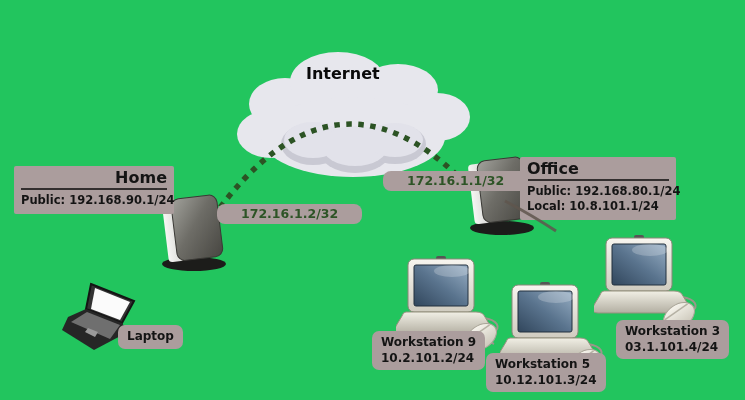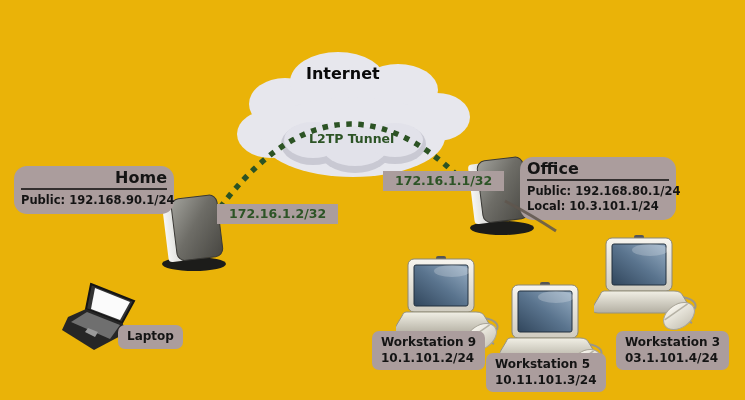--- a/index.html
+++ b/index.html
@@ -1,28 +1,28 @@
 <!DOCTYPE html>
 <html><head>
 <meta charset="utf-8">
 <style>
   html,body{margin:0;padding:0;background:#000;}
   #stage{
-    position:relative;width:745px;height:400px;background:#eab308;overflow:hidden;
+    position:relative;width:745px;height:400px;background:#22c55e;overflow:hidden;
     font-family:"DejaVu Sans","Liberation Sans",sans-serif;
   }
   .abs{position:absolute;}
   .tag{
     position:absolute;background:#ab9d9d;border-radius:7px;
     color:#141414;font-weight:bold;font-size:12px;line-height:1.3;
     padding:4px 9px;white-space:nowrap;
   }
-  .tag-green{color:#2d5426;font-size:12.5px;padding:2px 12px;border-radius:0;}
+  .tag-green{color:#2d5426;font-size:12.5px;padding:2px 24px;border-radius:8px;}
   .site-box{
-    position:absolute;background:#ab9d9d;border-radius:13px;
+    position:absolute;background:#ab9d9d;border-radius:2px;
     color:#141414;padding:3px 7px 6px 7px;
   }
   .site-title{font-size:16px;font-weight:bold;line-height:1.15;}
   .site-title.right{text-align:right;}
   .site-rule{border:none;border-top:2px solid #332f2f;margin:1px 0 3px 0;}
   .site-line{font-size:11.5px;font-weight:bold;white-space:nowrap;line-height:1.3;}
   .float-label{position:absolute;font-weight:bold;color:#111;}
   #internet-label{font-size:16px;color:#0a0a0a;}
   #l2tp-label{font-size:12.5px;color:#2d5426;}
   svg{display:block;}
@@ -77,21 +77,20 @@
     <ellipse cx="122" cy="104" rx="33" ry="20" fill="#e2e2ea"></ellipse>
     <ellipse cx="162" cy="98" rx="28" ry="17" fill="#e2e2ea"></ellipse>
   </svg>
   <div id="internet-label" class="float-label" style="left:306px;top:64px;">Internet</div>
 
   <svg class="abs" style="left:0;top:0;pointer-events:none;" width="745" height="400">
     <path d="M 213,217 Q 332,52 462,180" fill="none" stroke="#2c5324" stroke-width="5.5" stroke-dasharray="5.5 6.5" stroke-linecap="butt"></path>
     <polygon points="204,223 216,209 220,219" fill="#b2602a"></polygon>
     <polygon points="456,175 470,180 459,188" fill="#b2602a"></polygon>
   </svg>
-  <div id="l2tp-label" class="float-label" style="left:309px;top:131px;">L2TP Tunnel</div>
 
   <svg class="abs" style="left:150px;top:188px;" width="80" height="85">
     <ellipse cx="44" cy="76" rx="32" ry="7" fill="#1c1c1a"></ellipse>
     <g transform="rotate(-7 45 40)">
       <rect x="15" y="11" width="16" height="60" rx="4" fill="url(#gSide)"></rect>
       <rect x="24" y="9" width="46" height="62" rx="8" fill="url(#gFace)" stroke="#3a3935" stroke-width="1"></rect>
     </g>
   </svg>
 
   <svg class="abs" style="left:456px;top:150px;" width="80" height="85">
@@ -105,21 +104,21 @@
   <div class="site-box" style="left:14px;top:166px;width:146px;">
     <div class="site-title right">Home</div>
     <hr class="site-rule">
     <div class="site-line">Public: 192.168.90.1/24</div>
   </div>
 
   <div class="site-box" style="left:520px;top:157px;width:142px;">
     <div class="site-title">Office</div>
     <hr class="site-rule">
     <div class="site-line">Public: 192.168.80.1/24</div>
-    <div class="site-line">Local: 10.3.101.1/24</div>
+    <div class="site-line">Local: 10.8.101.1/24</div>
   </div>
 
   <div class="tag tag-green" style="left:217px;top:204px;">172.16.1.2/32</div>
   <div class="tag tag-green" style="left:383px;top:171px;">172.16.1.1/32</div>
 
   <svg class="abs" style="left:0;top:0;pointer-events:none;" width="745" height="400">
     <path d="M 505,201 Q 530,214 556,231" fill="none" stroke="#5f564e" stroke-width="3" opacity="0.85"></path>
   </svg>
 
   <svg class="abs" style="left:58px;top:272px;" width="135" height="85">
@@ -140,50 +139,50 @@
     <rect x="18" y="9" width="54" height="41" rx="2" fill="url(#gScreen)" stroke="#23313f"></rect>
     <ellipse cx="56" cy="15" rx="18" ry="6" fill="#ffffff" opacity="0.22"></ellipse>
     <path d="M10,56 H80 Q87,56 89,61 L95,71 Q97,78 88,78 H4 Q-4,78 0,70 L6,60 Q7,56 10,56 Z" fill="url(#gDeck)" stroke="#96927f"></path>
     <g transform="translate(85,81) rotate(-35)">
       <ellipse cx="0" cy="0" rx="17" ry="11.5" fill="url(#gMouse)" stroke="#a9a598"></ellipse>
       <line x1="-14" y1="-5" x2="14" y2="-5" stroke="#b5b1a4" stroke-width="1.5"></line>
     </g>
   </svg>
   <div class="tag" style="left:372px;top:331px;">
     <div>Workstation 9</div>
-    <div>10.1.101.2/24</div>
+    <div>10.2.101.2/24</div>
   </div>
 
   <svg class="abs" style="left:500px;top:282px;" width="108" height="100">
     <path d="M88,62 C 101,64 106,71 97,77 C 90,82 92,85 98,88" fill="none" stroke="#9a968a" stroke-width="2"></path>
     <rect x="40" y="0" width="10" height="5" rx="2" fill="#555"></rect>
     <rect x="12" y="3" width="66" height="53" rx="6" fill="url(#gBezel)" stroke="#8a8678"></rect>
     <rect x="18" y="9" width="54" height="41" rx="2" fill="url(#gScreen)" stroke="#23313f"></rect>
     <ellipse cx="56" cy="15" rx="18" ry="6" fill="#ffffff" opacity="0.22"></ellipse>
     <path d="M10,56 H80 Q87,56 89,61 L95,71 Q97,78 88,78 H4 Q-4,78 0,70 L6,60 Q7,56 10,56 Z" fill="url(#gDeck)" stroke="#96927f"></path>
     <g transform="translate(85,81) rotate(-35)">
       <ellipse cx="0" cy="0" rx="17" ry="11.5" fill="url(#gMouse)" stroke="#a9a598"></ellipse>
       <line x1="-14" y1="-5" x2="14" y2="-5" stroke="#b5b1a4" stroke-width="1.5"></line>
     </g>
   </svg>
   <div class="tag" style="left:486px;top:353px;">
     <div>Workstation 5</div>
-    <div>10.11.101.3/24</div>
+    <div>10.12.101.3/24</div>
   </div>
 
   <svg class="abs" style="left:594px;top:235px;" width="108" height="100">
     <path d="M88,62 C 101,64 106,71 97,77 C 90,82 92,85 98,88" fill="none" stroke="#9a968a" stroke-width="2"></path>
     <rect x="40" y="0" width="10" height="5" rx="2" fill="#555"></rect>
     <rect x="12" y="3" width="66" height="53" rx="6" fill="url(#gBezel)" stroke="#8a8678"></rect>
     <rect x="18" y="9" width="54" height="41" rx="2" fill="url(#gScreen)" stroke="#23313f"></rect>
     <ellipse cx="56" cy="15" rx="18" ry="6" fill="#ffffff" opacity="0.22"></ellipse>
     <path d="M10,56 H80 Q87,56 89,61 L95,71 Q97,78 88,78 H4 Q-4,78 0,70 L6,60 Q7,56 10,56 Z" fill="url(#gDeck)" stroke="#96927f"></path>
     <g transform="translate(85,81) rotate(-35)">
       <ellipse cx="0" cy="0" rx="17" ry="11.5" fill="url(#gMouse)" stroke="#a9a598"></ellipse>
       <line x1="-14" y1="-5" x2="14" y2="-5" stroke="#b5b1a4" stroke-width="1.5"></line>
     </g>
   </svg>
-  <div class="tag" style="left:616px;top:331px;">
+  <div class="tag" style="left:616px;top:320px;">
     <div>Workstation 3</div>
     <div>03.1.101.4/24</div>
   </div>
 
 </div>
 
 </body></html>

